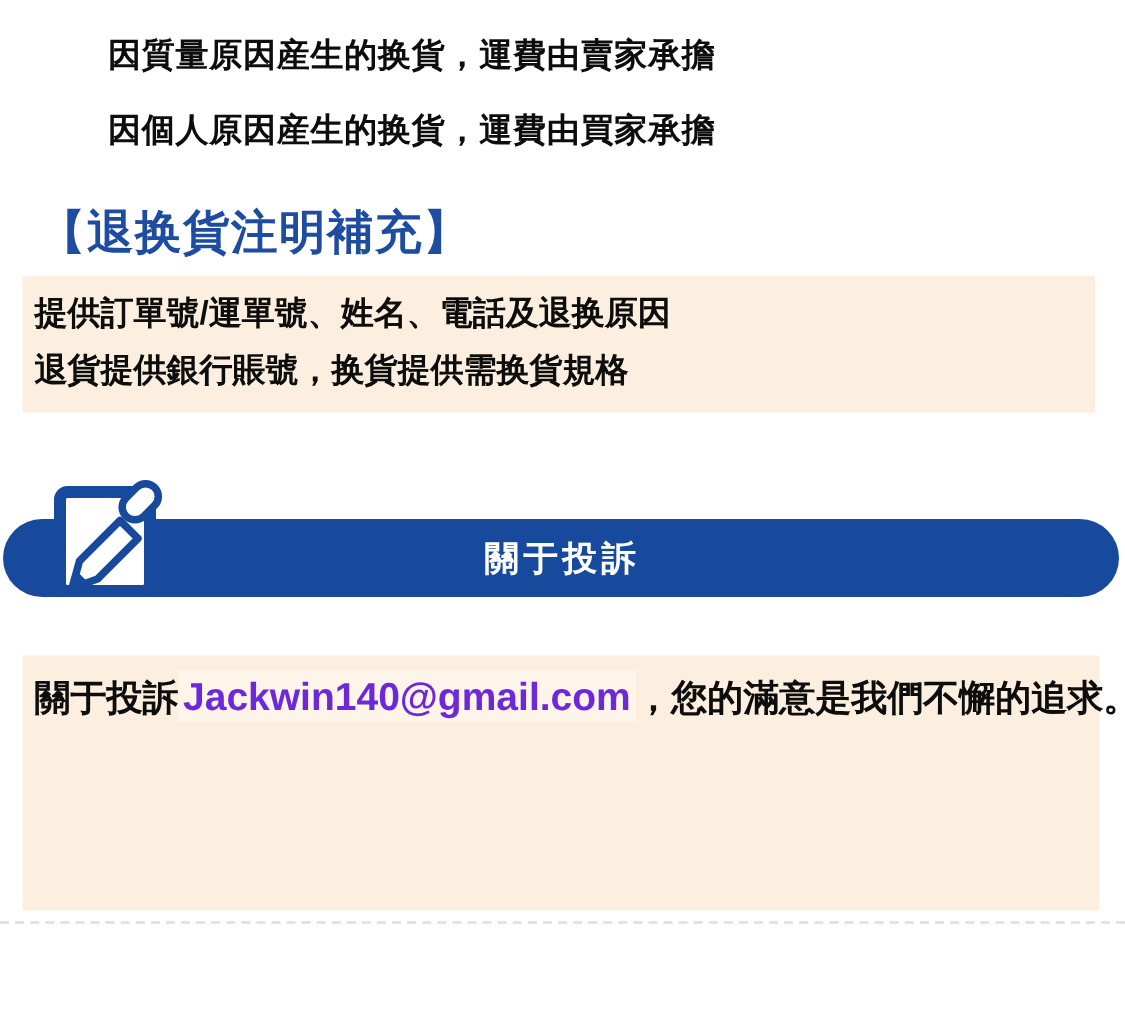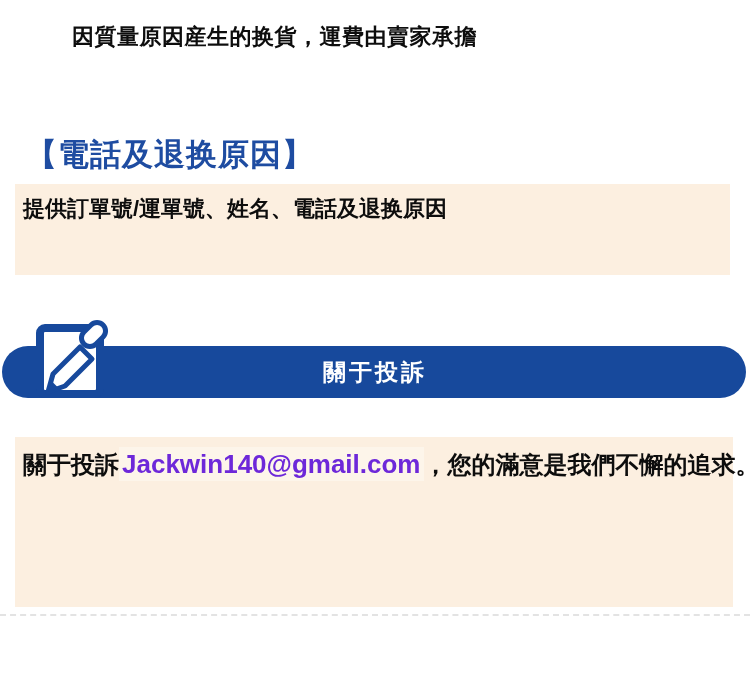--- a/index.html
+++ b/index.html
@@ -120,25 +120,27 @@
     border-top: 2px dashed #e3e3e3;
   }
 </style>
 </head>
 <body>
 
 <div id="page">
 
   <div class="note-line" id="note-1">因質量原因産生的换貨，運費由賣家承擔</div>
 
+  <div class="note-line" id="note-2">因個人原因産生的换貨，運費由買家承擔</div>
 
-  <div class="section-title">【電話及退换原因】</div>
+  <div class="section-title">【退换貨注明補充】</div>
 
   <div class="cream-box" id="returns-box">
     <div class="box-line">提供訂單號/運單號、姓名、電話及退换原因</div>
+    <div class="box-line">退貨提供銀行賬號，换貨提供需换貨規格</div>
   </div>
 
   <div id="complaint-banner"></div>
 
   <div id="banner-title">關于投訴</div>
 
   <svg id="pencil-icon" viewBox="0 0 76 86" xmlns="http://www.w3.org/2000/svg">
     <rect x="6" y="14" width="60" height="66" rx="5" fill="#ffffff" stroke="#17499c" stroke-width="8"></rect>
     <rect x="46" y="12" width="27" height="17" rx="8.5" transform="rotate(-45 59.5 20.5)" fill="#ffffff" stroke="#17499c" stroke-width="5"></rect>
     <polygon points="14,78 31,72 58,45 46,33 19,60" fill="#ffffff" stroke="#17499c" stroke-width="5" stroke-linejoin="round"></polygon>

